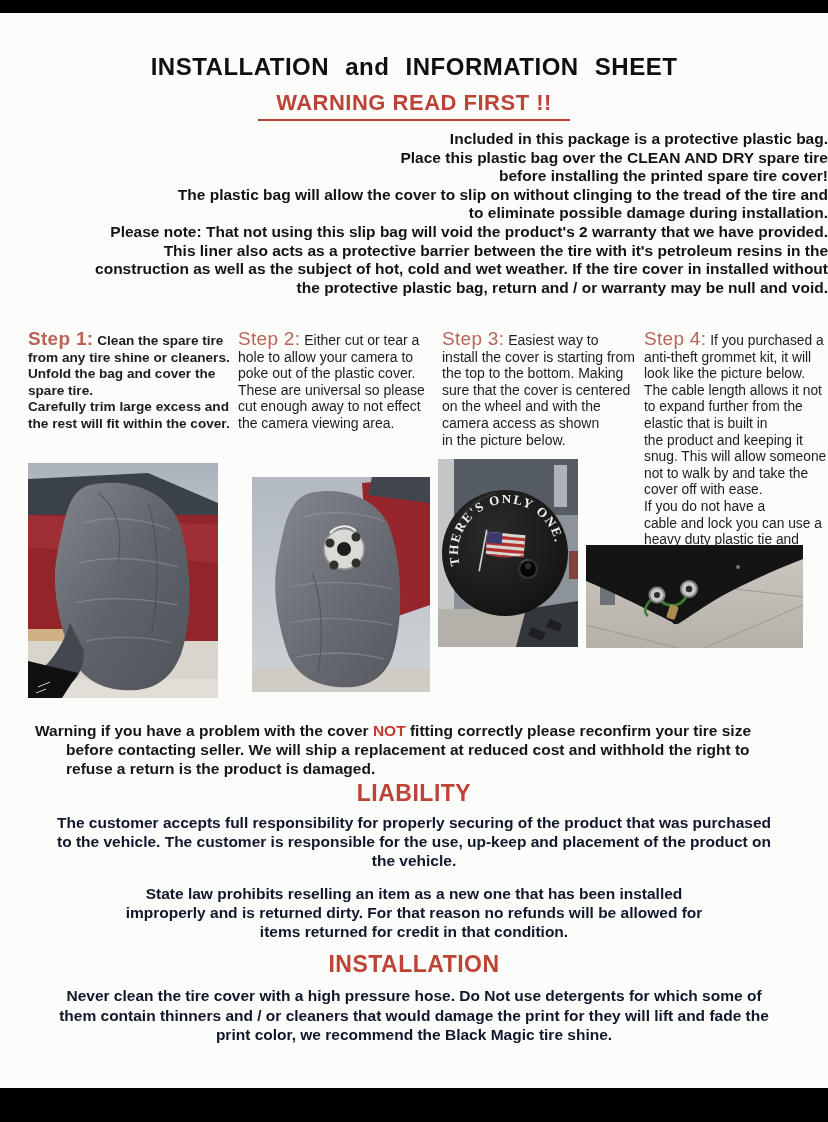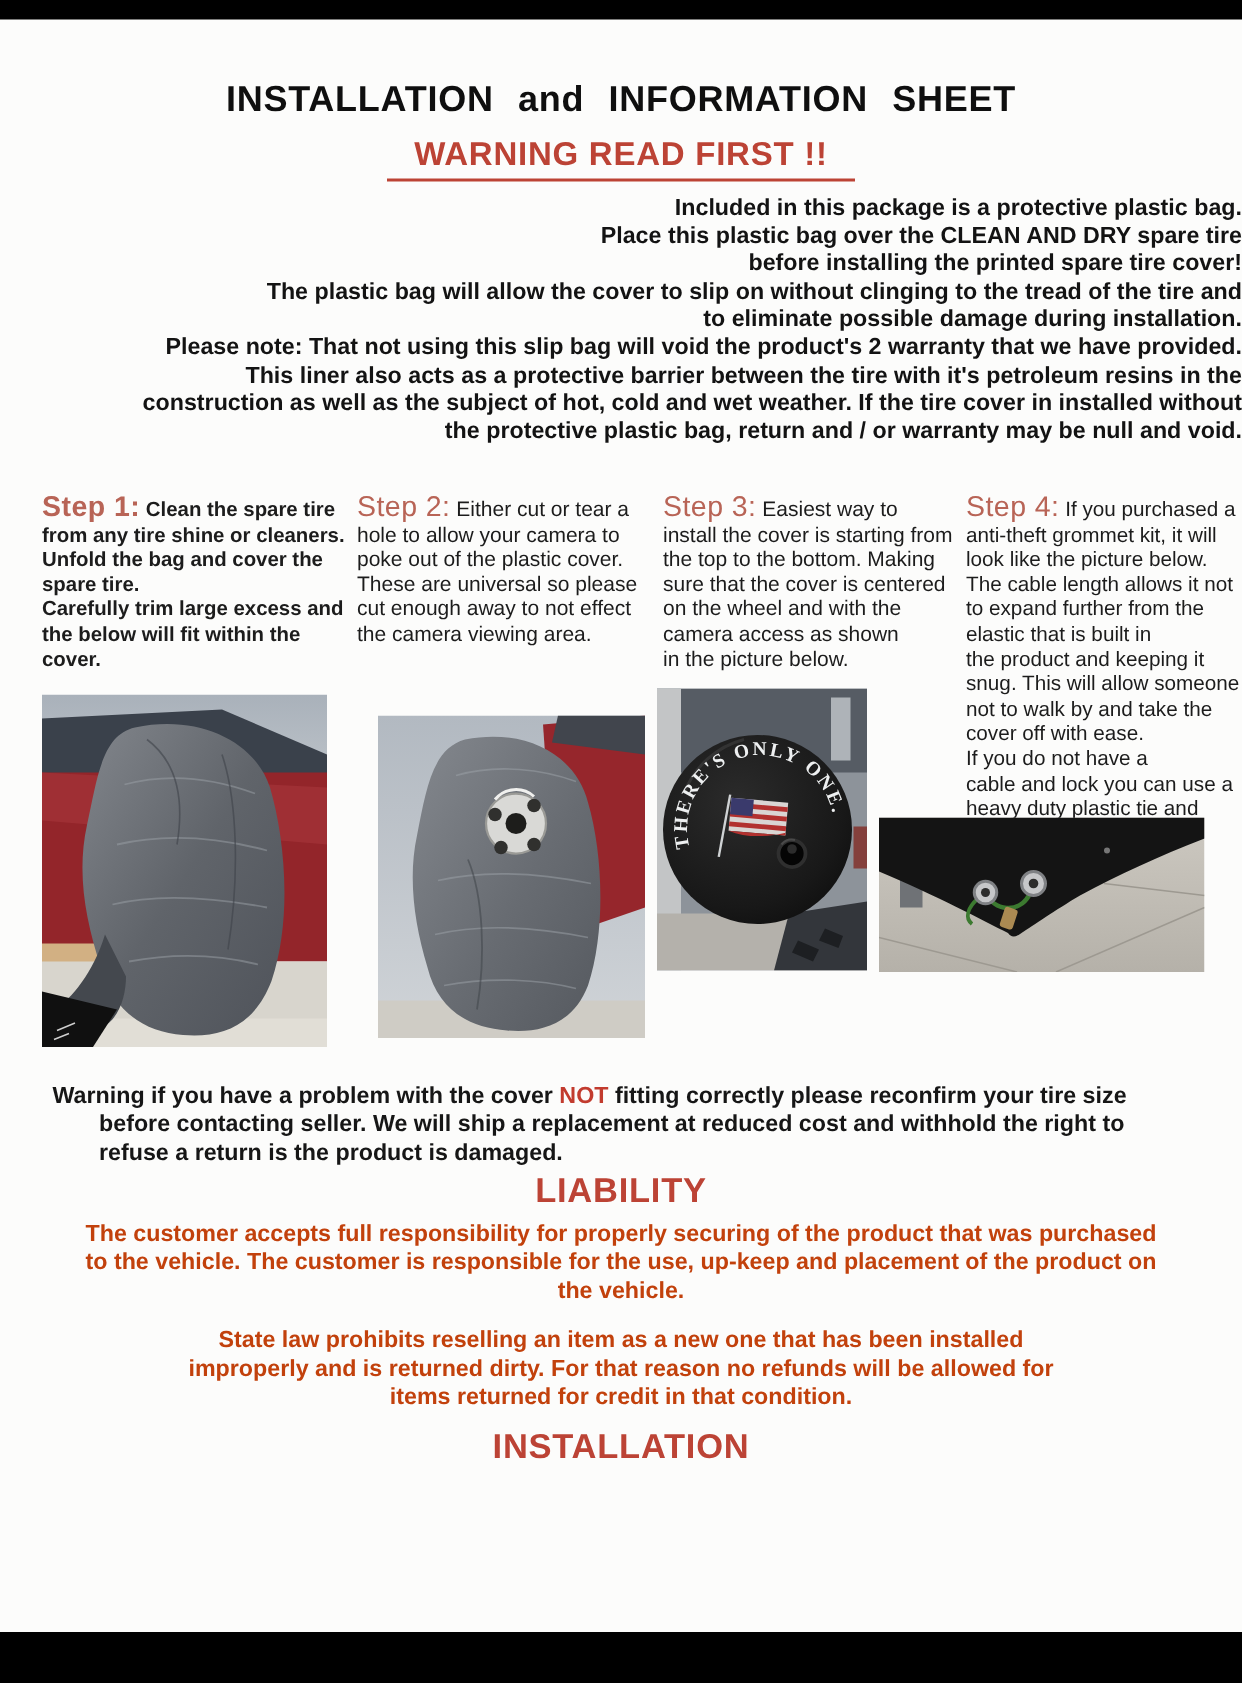--- a/index.html
+++ b/index.html
@@ -48,21 +48,21 @@
   }
   .note .red{color:var(--not-red,#c23b2e);}
   .sec-head{
     position:absolute;left:0;width:100%;margin:0;text-align:center;
     font-size:23px;font-weight:bold;color:var(--heading-red,#bc4335);letter-spacing:.5px;
   }
   #liab-head{top:780px;text-align:center;}
   #maint-head{top:951px;}
   .cpara{
     position:absolute;left:0;width:100%;margin:0;text-align:center;
-    font-weight:bold;font-size:15.5px;line-height:19px;white-space:pre-line;color:#c2410c;
+    font-weight:bold;font-size:15.5px;line-height:19px;white-space:pre-line;color:#0f172a;
   }
   #liab1{top:813px;}
   #liab2{top:884px;}
   #maint1{top:986px;line-height:19.5px;}
 </style>
 </head>
 <body>
 
 <div class="page">
   <div class="bar top"></div>
@@ -80,21 +80,21 @@
 This liner also acts as a protective barrier between the tire with it's petroleum resins in the
 construction as well as the subject of hot, cold and wet weather.  If the tire cover in installed without
 the protective plastic bag, return and / or warranty may be null and void.</p>
 
   <div class="step" id="step1">
       <p><span class="lbl">Step 1:</span> <span>Clean the spare tire
 from any tire shine or cleaners.
 Unfold the bag and cover the
 spare tire.
 Carefully trim large excess and
-the below will fit within the cover.</span></p>
+the rest will fit within the cover.</span></p>
     </div>
   <div class="step" id="step2">
       <p><span class="lbl">Step 2:</span> <span>Either cut or tear a
 hole to allow your camera to
 poke out of the plastic cover.
 These are universal so please
 cut enough away to not effect
 the camera viewing area.</span></p>
     </div>
   <div class="step" id="step3">
@@ -264,15 +264,18 @@
 
   <h2 class="sec-head" id="liab-head">LIABILITY</h2>
   <p class="cpara" id="liab1">The customer accepts full responsibility for properly securing of the product that was purchased
 to the vehicle.  The customer is responsible for the use, up-keep and placement of the product on
 the vehicle.</p>
   <p class="cpara" id="liab2">State law prohibits reselling an item as a new one that has been installed
 improperly and is returned dirty. For that reason no refunds will be allowed for
 items returned for credit in that condition.</p>
 
   <h2 class="sec-head" id="maint-head">INSTALLATION</h2>
+  <p class="cpara" id="maint1">Never clean the tire cover with a high pressure hose.  Do Not  use detergents for which some of
+them contain thinners and / or cleaners that would damage the print for they will lift and fade the
+print color, we recommend the Black Magic tire shine.</p>
 
   <div class="bar bottom"></div>
 </div>
 
 </body></html>

